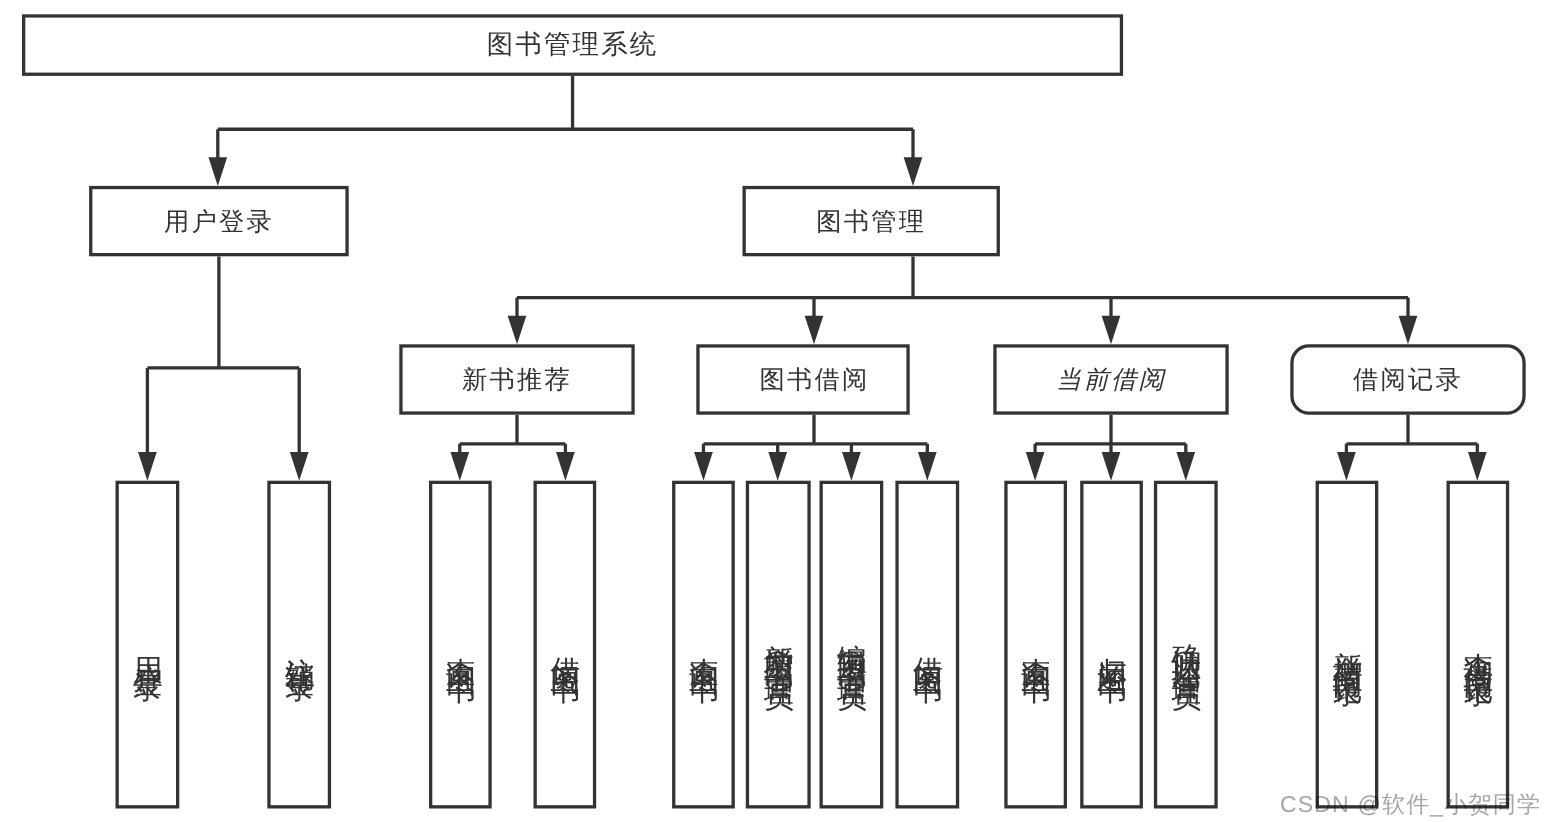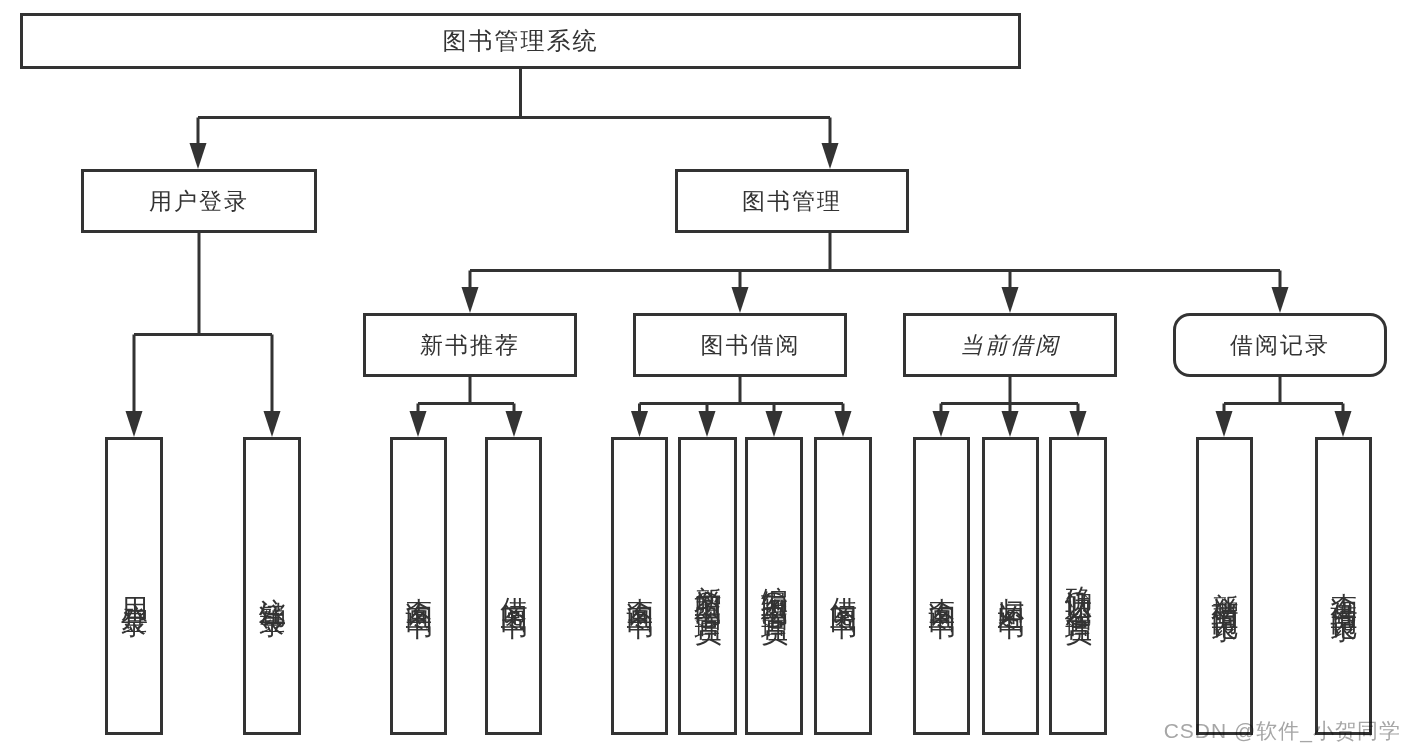--- a/index.html
+++ b/index.html
@@ -70,21 +70,21 @@
   <div class="box" style="left:81px;top:169px;width:236px;height:64px;">
     <span class="h-label">用户登录</span>
   </div>
   <div class="box" style="left:675px;top:169px;width:234px;height:64px;">
     <span class="h-label">图书管理</span>
   </div>
 
   <div class="box" style="left:363px;top:313px;width:214px;height:64px;">
     <span class="h-label">新书推荐</span>
   </div>
-  <div class="box" style="left:633px;top:313px;width:214px;height:64px;padding-left:21px;">
+  <div class="box" style="left:633px;top:313px;width:194px;height:64px;padding-left:21px;">
     <span class="h-label">图书借阅</span>
   </div>
   <div class="box" style="left:903px;top:313px;width:214px;height:64px;font-style:italic;">
     <span class="h-label">当前借阅</span>
   </div>
   <div class="box" style="left:1173px;top:313px;width:214px;height:64px;border-radius:17px;">
     <span class="h-label">借阅记录</span>
   </div>
 
   <div class="box" style="left:105px;top:437px;width:58px;height:298px;">

